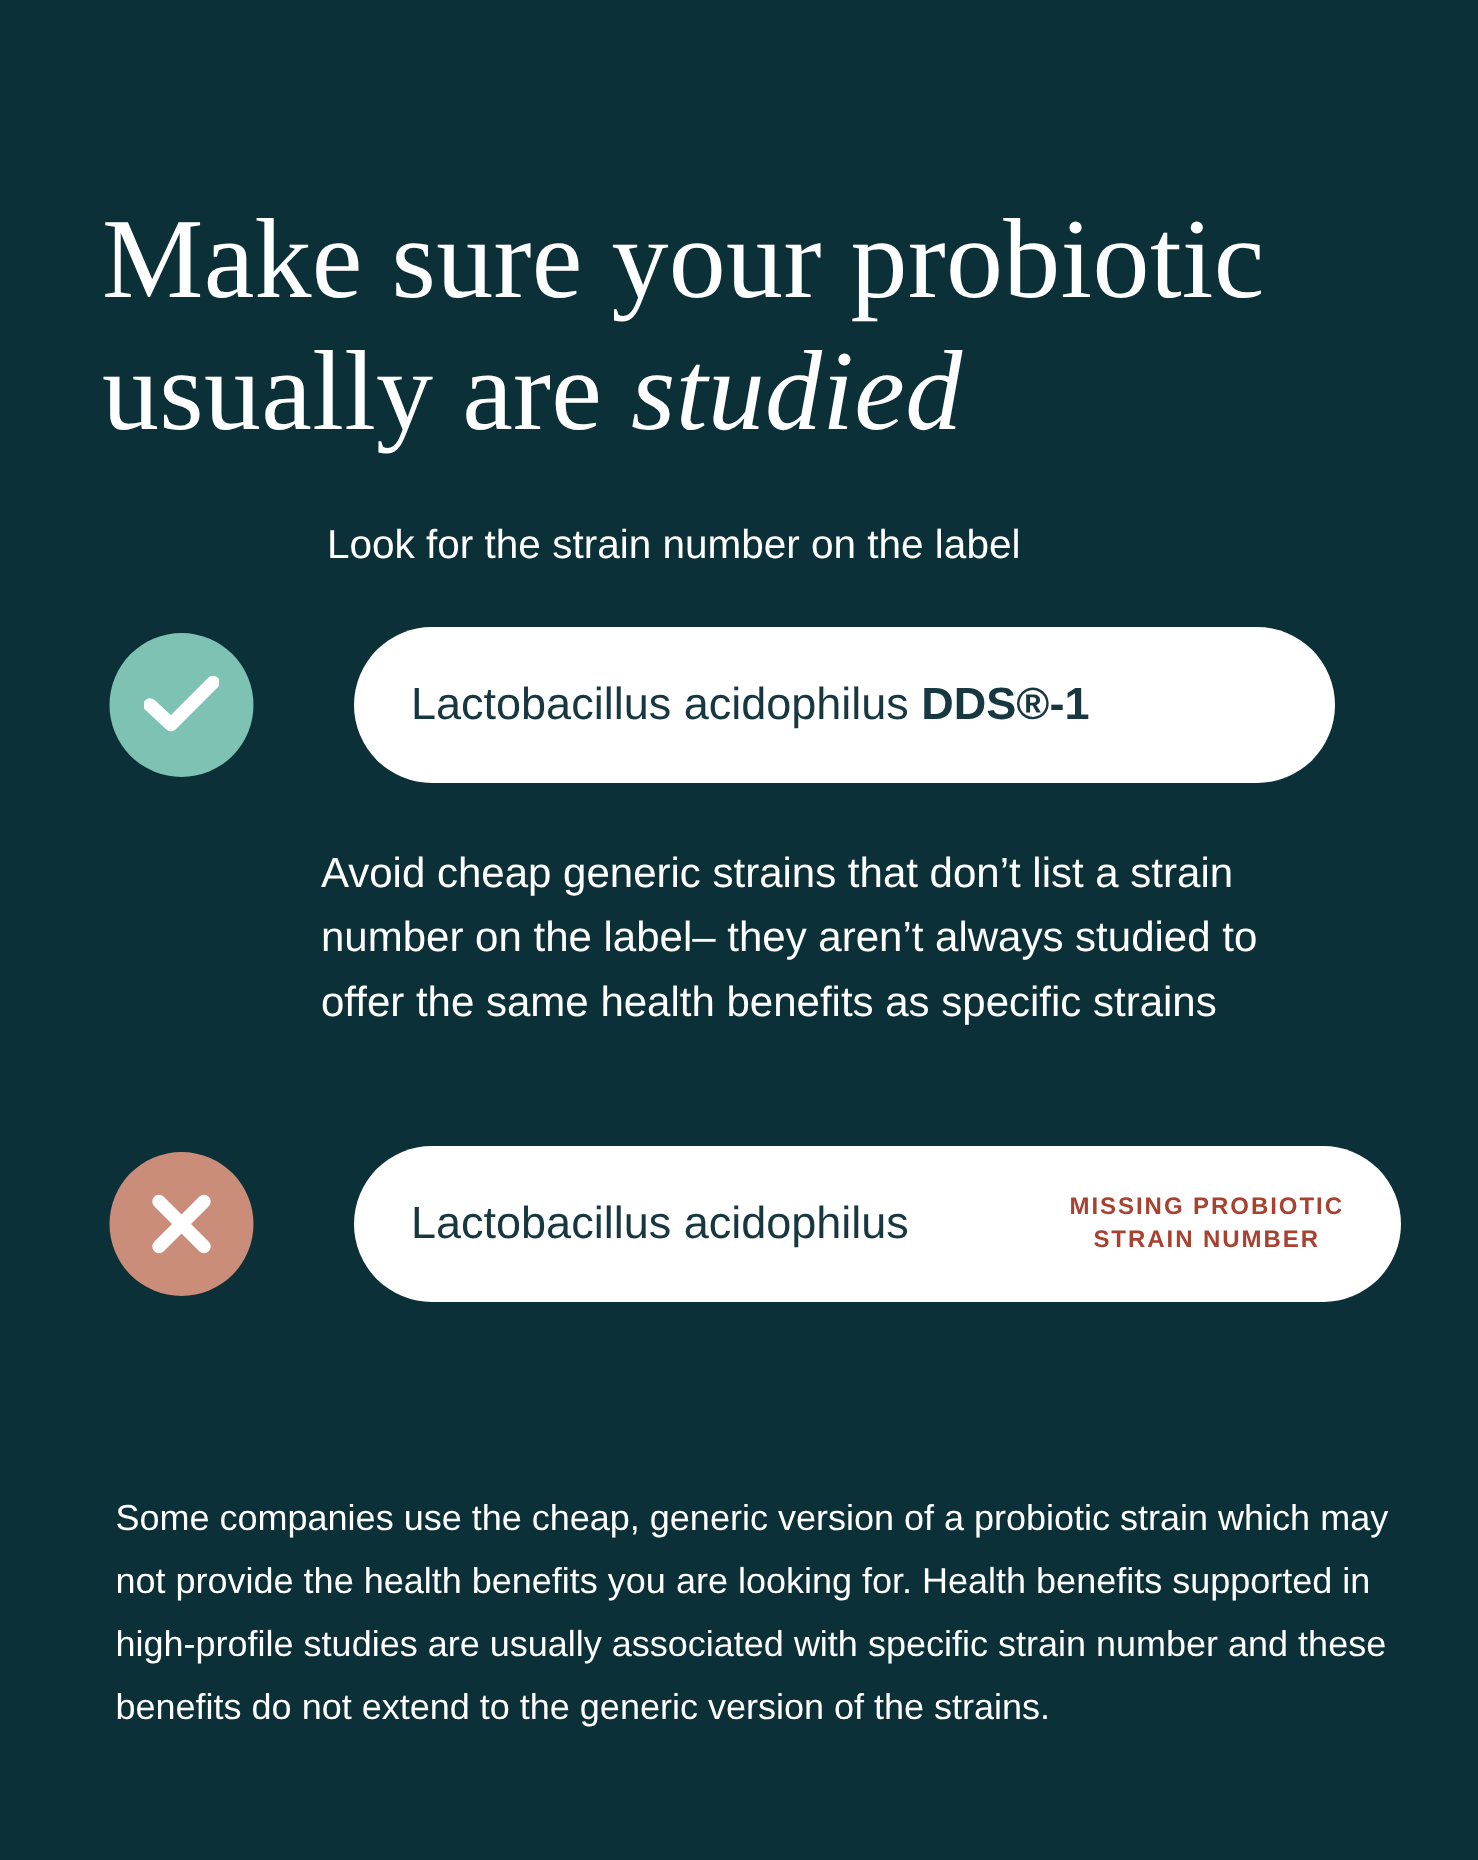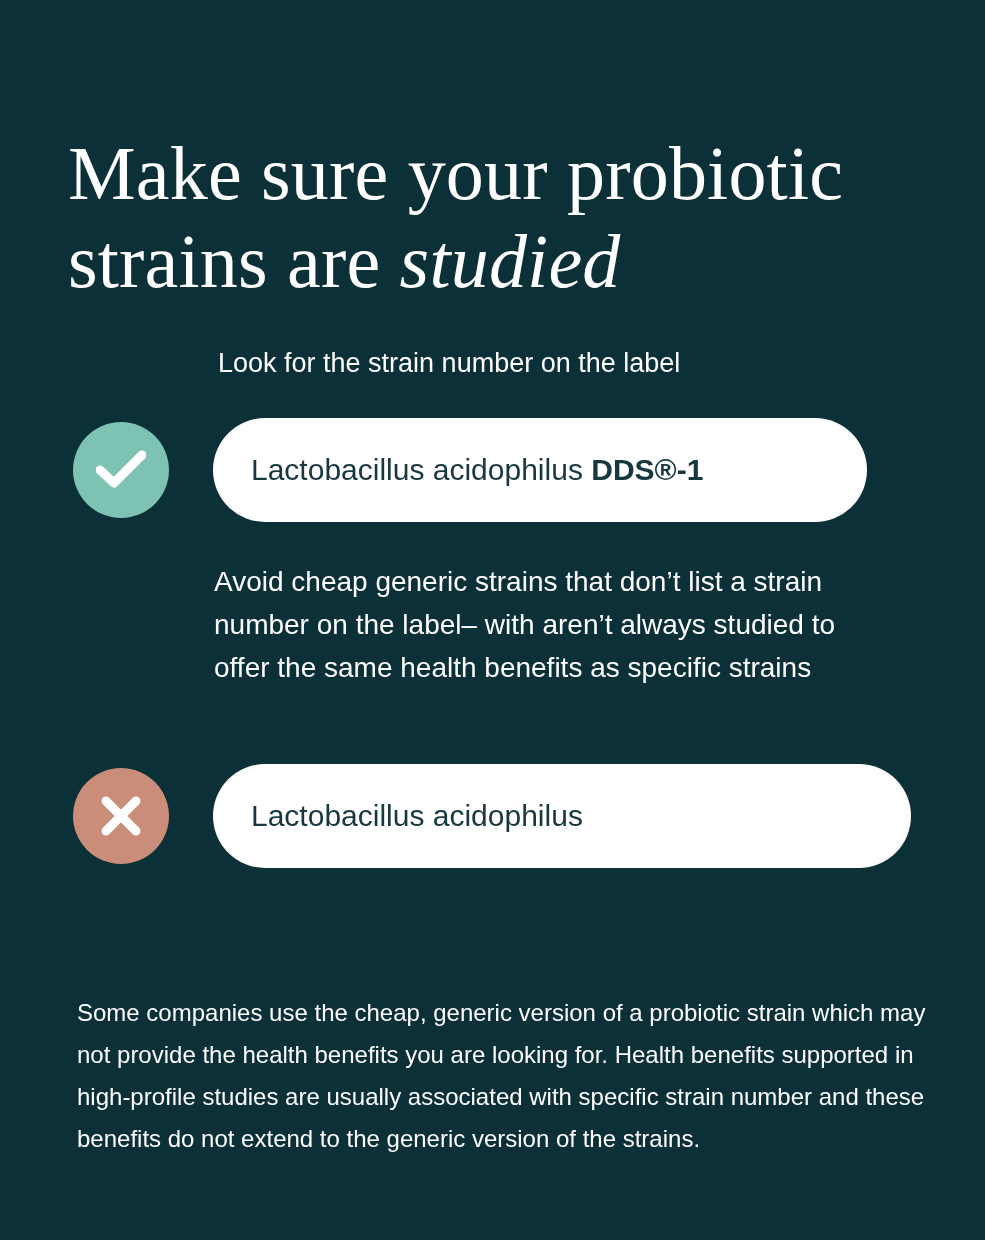--- a/index.html
+++ b/index.html
@@ -48,20 +48,21 @@
     line-height: 36px;
     font-weight: 400;
     text-align: right;
   }
 
   
   .row {
     position: absolute;
     display: flex;
     align-items: center;
+    gap: 23px;
   }
   .row-good { left: 73px; top: 418px; }
   .row-bad  { left: 73px; top: 764px; }
 
   .badge {
     width: 96px;
     height: 96px;
     border-radius: 50%;
     flex: 0 0 96px;
     display: flex;
@@ -133,44 +134,46 @@
     font-weight: 400;
   }
 </style>
 </head>
 <body>
 
 <div class="page">
 
   <h1 class="headline">
     <span>Make sure your probiotic</span><br>
-    <span>strains are </span><span class="em">studied</span>
+    <span>usually are </span><span class="em">studied</span>
   </h1>
 
   <div class="look-for">Look for the strain number on the label</div>
 
   <div class="row row-good">
     <div class="badge badge-good">
       <svg width="50" height="40" viewBox="0 0 50 40" aria-hidden="true">
         <path d="M4 20 L18 33 L46 5" fill="none" stroke="#ffffff" stroke-width="9" stroke-linecap="round" stroke-linejoin="round"></path>
       </svg>
     </div>
     <div class="pill pill-good">
       <div class="strain-text"><span>Lactobacillus acidophilus </span><span class="bold">DDS®-1</span></div>
     </div>
   </div>
 
-  <div class="avoid-text">Avoid cheap generic strains that don’t list a strain number on the label– with aren’t always studied to offer the same health benefits as specific strains</div>
+  <div class="avoid-text">Avoid cheap generic strains that don’t list a strain number on the label– they aren’t always studied to offer the same health benefits as specific strains</div>
 
   <div class="row row-bad">
     <div class="badge badge-bad">
       <svg width="44" height="44" viewBox="0 0 44 44" aria-hidden="true">
         <path d="M7 7 L37 37 M37 7 L7 37" fill="none" stroke="#ffffff" stroke-width="9" stroke-linecap="round"></path>
       </svg>
     </div>
     <div class="pill pill-bad">
       <div class="strain-text">Lactobacillus acidophilus</div>
+      <div class="missing-tag">MISSING PROBIOTIC
+STRAIN NUMBER</div>
     </div>
   </div>
 
   <div class="footer-text">Some companies use the cheap, generic version of a probiotic strain which may not provide the health benefits you are looking for. Health benefits supported in high-profile studies are usually associated with specific strain number and these benefits do not extend to the generic version of the strains.</div>
 
 </div>
 
 </body></html>

